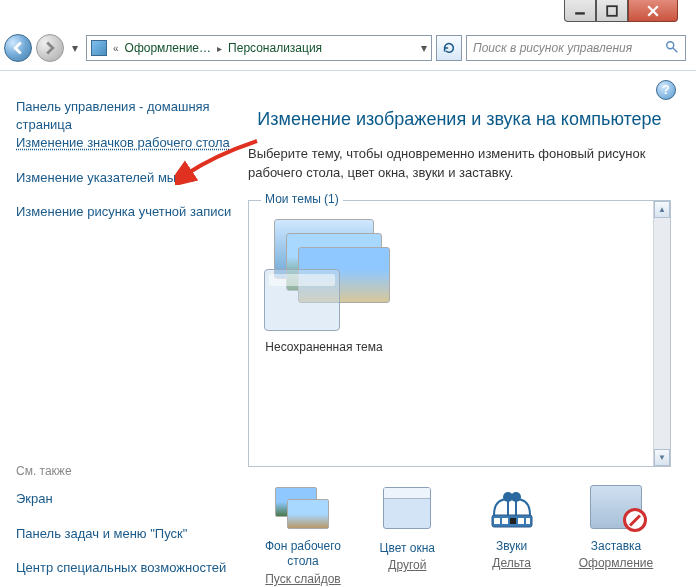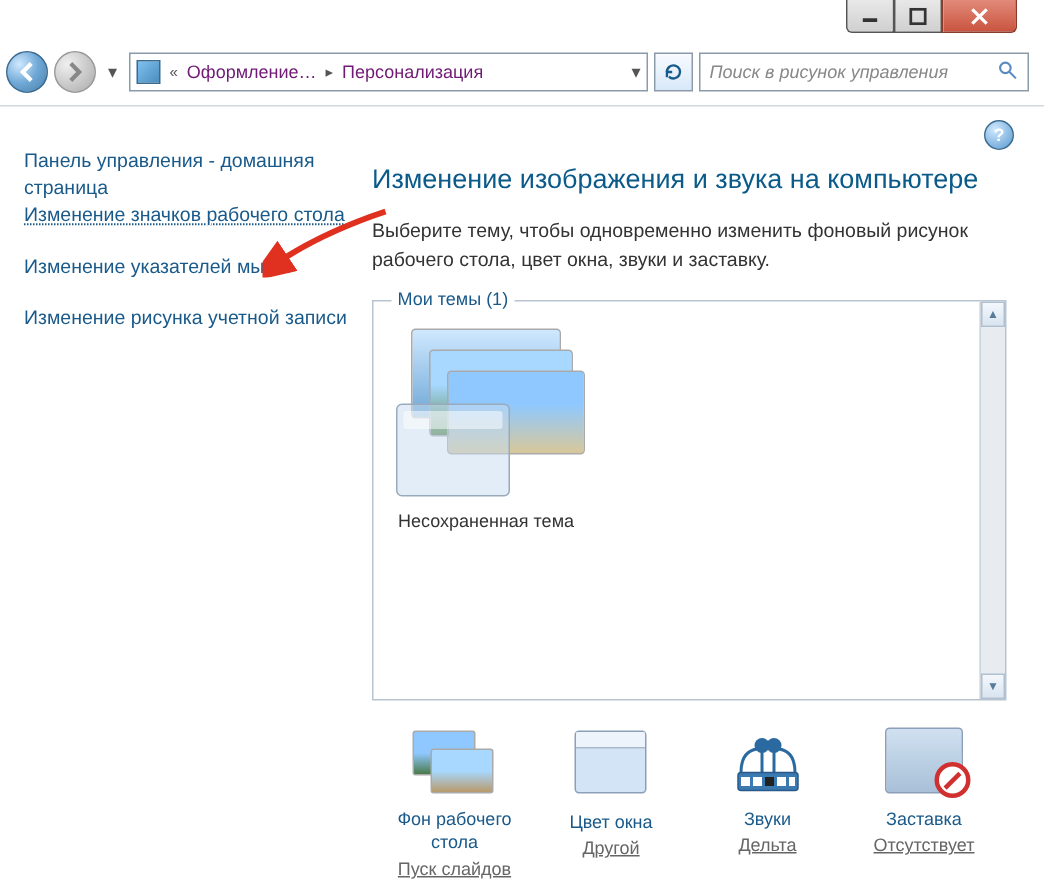--- a/index.html
+++ b/index.html
@@ -13,21 +13,21 @@
 .wc-btn svg { width: 12px; height: 12px; }
 
 
 .toolbar { position: absolute; top: 30px; left: 0; right: 0; height: 36px; display: flex; align-items: center; padding: 0 10px 0 4px; gap: 4px; }
 .nav-btn { width: 28px; height: 28px; border-radius: 50%; background: radial-gradient(circle at 30% 30%, #cfe8ff, #6fa8d6 50%, #4a7fa8); border: 1px solid #3a6a8f; display: flex; align-items: center; justify-content: center; color: #fff; }
 .nav-fwd { background: radial-gradient(circle at 30% 30%, #f0f0f0, #cccccc 50%, #aaa); border-color: #999; color: #666; }
 .nav-dd { width: 14px; height: 28px; display: flex; align-items: center; justify-content: center; color: #555; }
 .address { flex: 1; height: 26px; border: 1px solid #8a9aaa; background: #fff; display: flex; align-items: center; padding: 0 4px; gap: 4px; }
 .addr-icon { width: 16px; height: 16px; background: linear-gradient(135deg,#7fc0ef,#4a8fc0); border: 1px solid #3a6a8f; }
 .chev { color: #555; font-size: 10px; padding: 0 2px; }
-.addr-text { color: #701a75; }
+.addr-text { color: #14532d; }
 .addr-dd { margin-left: auto; color: #555; }
 .refresh { width: 26px; height: 26px; border: 1px solid #8a9aaa; background: linear-gradient(#f8fbff,#d8e8f8); display: flex; align-items: center; justify-content: center; color: #1a5a8a; }
 .search { width: 220px; height: 26px; border: 1px solid #8a9aaa; background: #fff; display: flex; align-items: center; padding: 0 6px; color: #888; font-style: italic; }
 .search .sicon { margin-left: auto; color: #5a8ac0; }
 .toolbar-line { position: absolute; top: 70px; left: 0; right: 0; height: 1px; background: #d0d8e0; }
 
 
 .help { position: absolute; top: 80px; right: 20px; width: 20px; height: 20px; border-radius: 50%; background: radial-gradient(circle at 35% 30%, #cfe8ff,#5a9acf); border: 1px solid #3a6a8f; color: #fff; display: flex; align-items: center; justify-content: center; font-weight: bold; }
 
 
@@ -35,21 +35,21 @@
 .sb-home { color: #1a5a8a; font-size: 13px; line-height: 1.4; }
 .sb-link { color: #1a5a8a; font-size: 13px; line-height: 1.4; margin-bottom: 16px; cursor: pointer; }
 .sb-link.dotted { text-decoration: underline dotted; }
 .sb-bottom { position: absolute; bottom: 10px; left: 16px; right: 16px; }
 .sb-seealso { color: #888; font-size: 12px; margin-bottom: 12px; }
 
 
 .arrow { position: absolute; top: 135px; left: 175px; pointer-events: none; }
 
 .main { position: absolute; top: 88px; left: 248px; right: 0; bottom: 0; padding: 20px 25px 0 0; }
-.main h1 { color: #0a5a8a; font-size: 18px; font-weight: normal; line-height: 1.3; margin-bottom: 14px; }
+.main h1 { color: #0a5a8a; font-size: 18px; font-weight: normal; line-height: 1.3; margin-bottom: 14px; text-align: center; }
 .main .desc { color: #333; font-size: 13px; line-height: 1.4; margin-bottom: 18px; }
 
 .themes-box { border: 1px solid #b8c4d0; position: relative; padding: 18px 10px 10px 10px; height: 267px; }
 .themes-legend { position: absolute; top: -9px; left: 12px; background: #fff; padding: 0 4px; color: #1a5a8a; font-size: 12px; }
 .theme-item { width: 130px; text-align: center; }
 .theme-thumb { width: 120px; height: 115px; position: relative; margin: 0 auto 6px; }
 .theme-thumb .tb { position: absolute; border: 1px solid #aaa; border-radius: 3px; }
 .tb1 { left: 10px; top: 0; width: 100px; height: 60px; background: linear-gradient(#cfe8ff,#6fa8d6); }
 .tb2 { left: 22px; top: 14px; width: 96px; height: 58px; background: linear-gradient(#a8d8ff 40%,#5a8a4a); }
 .tb3 { left: 34px; top: 28px; width: 92px; height: 56px; background: linear-gradient(#8fc8ff 40%,#d8c89a); }
@@ -135,20 +135,26 @@
 </div>
 <div class="toolbar-line"></div>
 
 <div class="help">?</div>
 
 <div class="sidebar">
   <div class="sb-home">Панель управления - домашняя страница</div>
   <div class="sb-link dotted">Изменение значков рабочего стола</div>
   <div class="sb-link">Изменение указателей мыши</div>
   <div class="sb-link">Изменение рисунка учетной записи</div>
+  <div class="sb-bottom">
+    <div class="sb-seealso">См. также</div>
+    <div class="sb-link">Экран</div>
+    <div class="sb-link">Панель задач и меню "Пуск"</div>
+    <div class="sb-link" style="margin-bottom:0">Центр специальных возможностей</div>
+  </div>
 </div>
 
 <svg class="arrow" width="90" height="50">
   <defs>
       <marker id="ah" markerWidth="10" markerHeight="10" refX="2" refY="3" orient="auto">
         <path d="M0,0 L0,6 L8,3 z" fill="#e03020"></path>
       </marker>
     </defs>
   <path d="M82 6 Q 40 20 10 40" fill="none" stroke="#e03020" stroke-width="4" marker-end="url(#ah)"></path>
 </svg>
@@ -206,16 +212,16 @@
       <div class="opt-label">Звуки</div>
       <div class="opt-sub">Дельта</div>
     </div>
     <div class="opt">
       <div class="opt-icon">
           <div class="ic-saver">
             <div class="no"></div>
           </div>
         </div>
       <div class="opt-label">Заставка</div>
-      <div class="opt-sub">Отсутствует</div>
+      <div class="opt-sub">Оформление</div>
     </div>
   </div>
 </div>
 
 </body></html>

